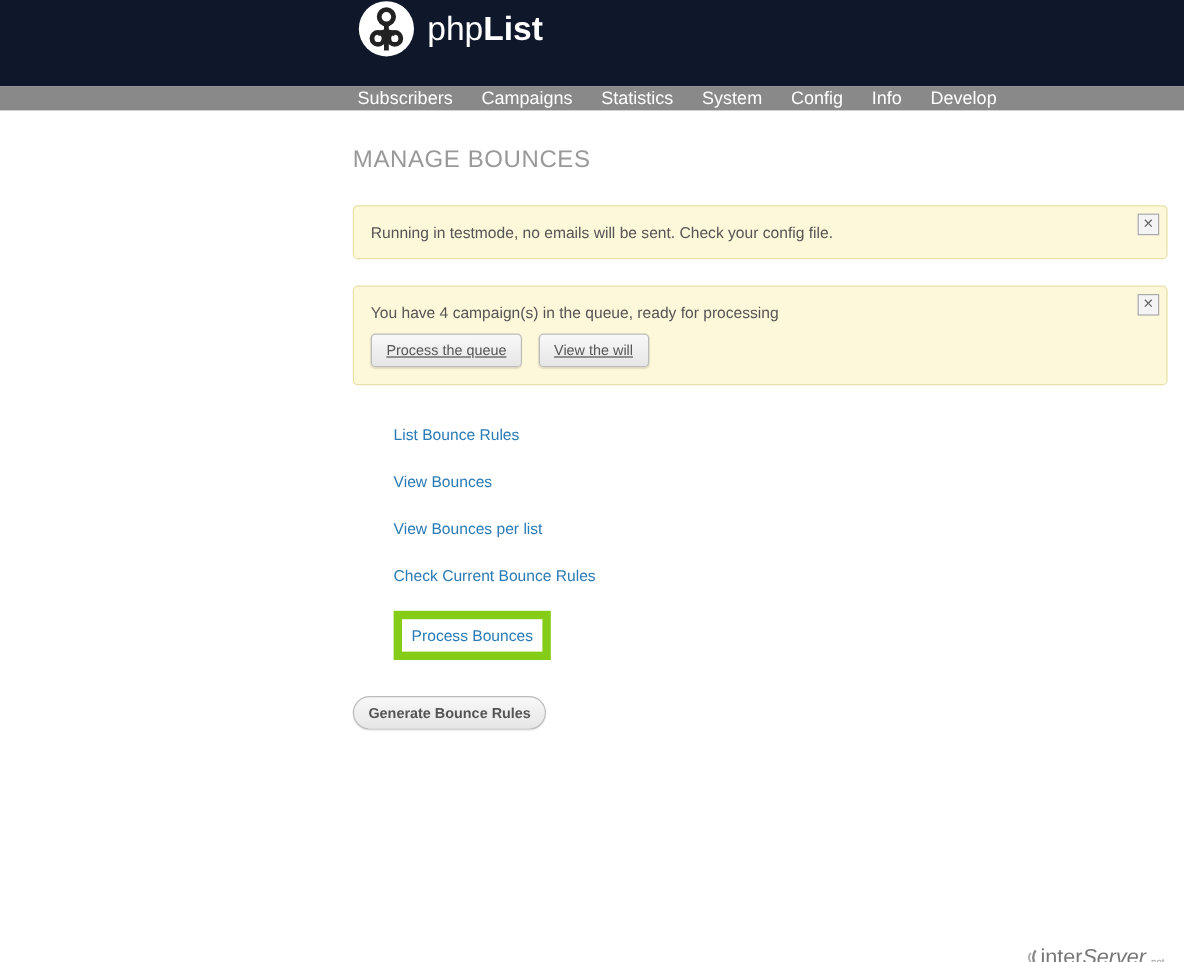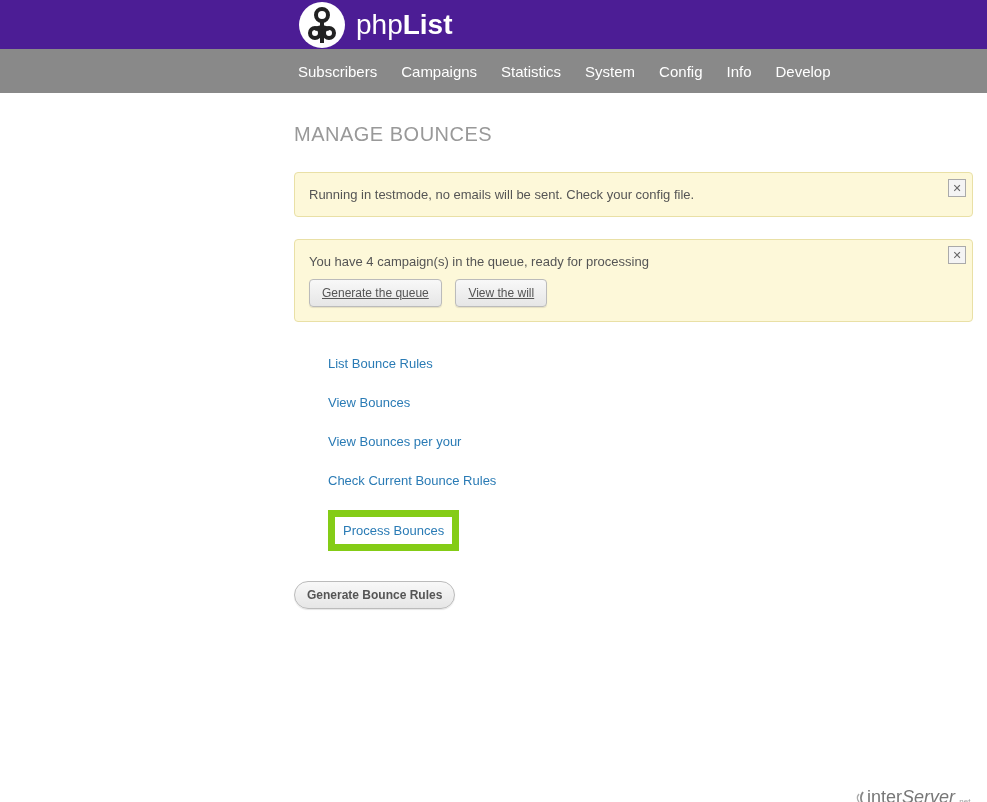--- a/index.html
+++ b/index.html
@@ -4,25 +4,25 @@
 <style>
   * { margin: 0; padding: 0; box-sizing: border-box; }
   body {
     font-family: Arial, Helvetica, sans-serif;
     font-size: 13px;
     background: #fff;
     color: #333;
     width: 987px;
   }
   .header-bar {
-    background: #4c1d95;
-    height: 49px;
+    background: #0f172a;
+    height: 72px;
     width: 100%;
     display: flex;
-    align-items: flex-end;
+    align-items: flex-start;
   }
   .header-inner {
     width: 987px;
     margin: 0 auto;
     padding-left: 298px;
   }
   .logo {
     display: flex;
     align-items: center;
     gap: 10px;
@@ -33,21 +33,21 @@
     height: 48px;
   }
   .logo-text {
     font-size: 28px;
     font-weight: normal;
   }
   .logo-text .bold { font-weight: bold; }
 
   .nav-bar {
     background: #898989;
-    height: 44px;
+    height: 20px;
     width: 100%;
   }
   .nav-inner {
     padding-left: 298px;
     display: flex;
     align-items: center;
     height: 100%;
     gap: 24px;
   }
   .nav-item {
@@ -209,28 +209,28 @@
   <h1 class="page-title">MANAGE BOUNCES</h1>
 
   <div class="notice single">
     <div class="close-btn">✕</div>
     <div class="msg">Running in testmode, no emails will be sent. Check your config file.</div>
   </div>
 
   <div class="notice">
     <div class="close-btn">✕</div>
     <div class="msg">You have 4 campaign(s) in the queue, ready for processing</div>
-    <span class="btn">Generate the queue</span>
+    <span class="btn">Process the queue</span>
     <span class="btn">View the will</span>
   </div>
 
   <ul class="link-list">
     <li><a>List Bounce Rules</a></li>
     <li><a>View Bounces</a></li>
-    <li><a>View Bounces per your</a></li>
+    <li><a>View Bounces per list</a></li>
     <li><a>Check Current Bounce Rules</a></li>
     <li><a class="highlighted">Process Bounces</a></li>
   </ul>
 
 
   <span class="btn no-underline">Generate Bounce Rules</span>
 
 </div>
 
 <div class="footer-logo">

